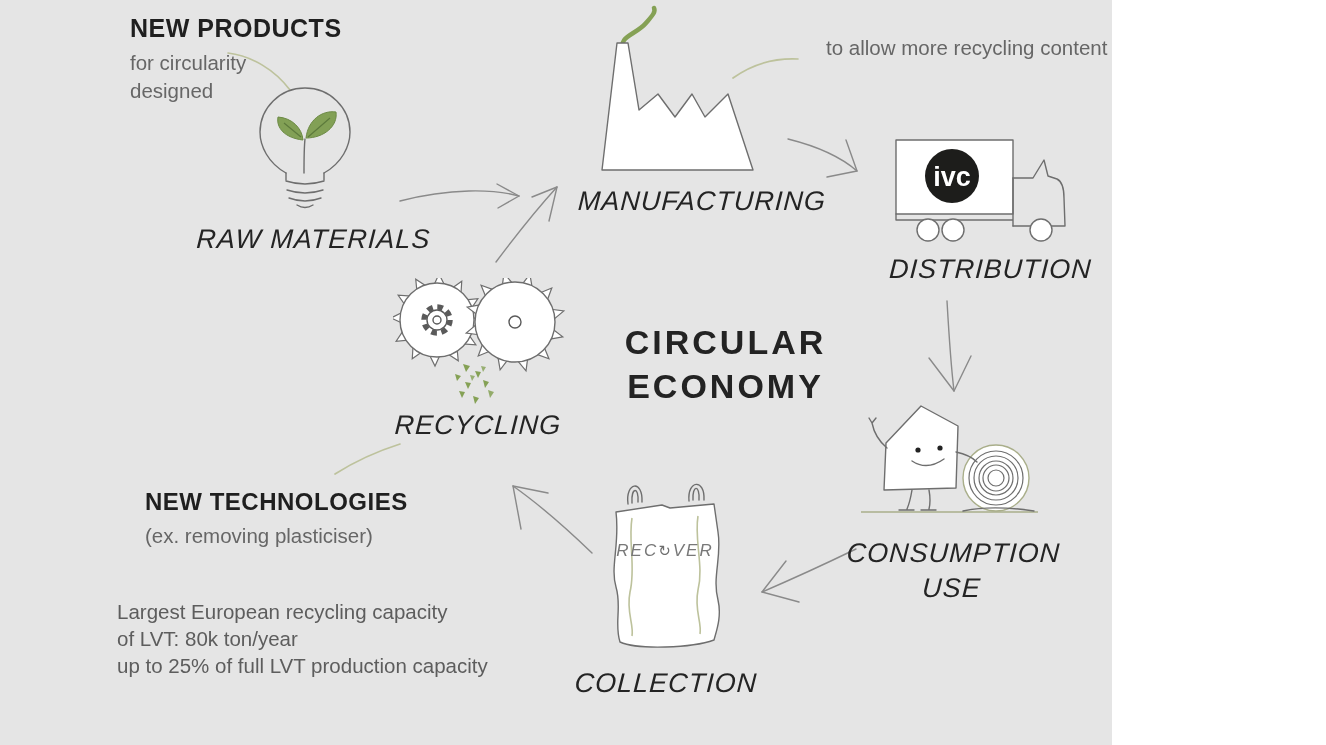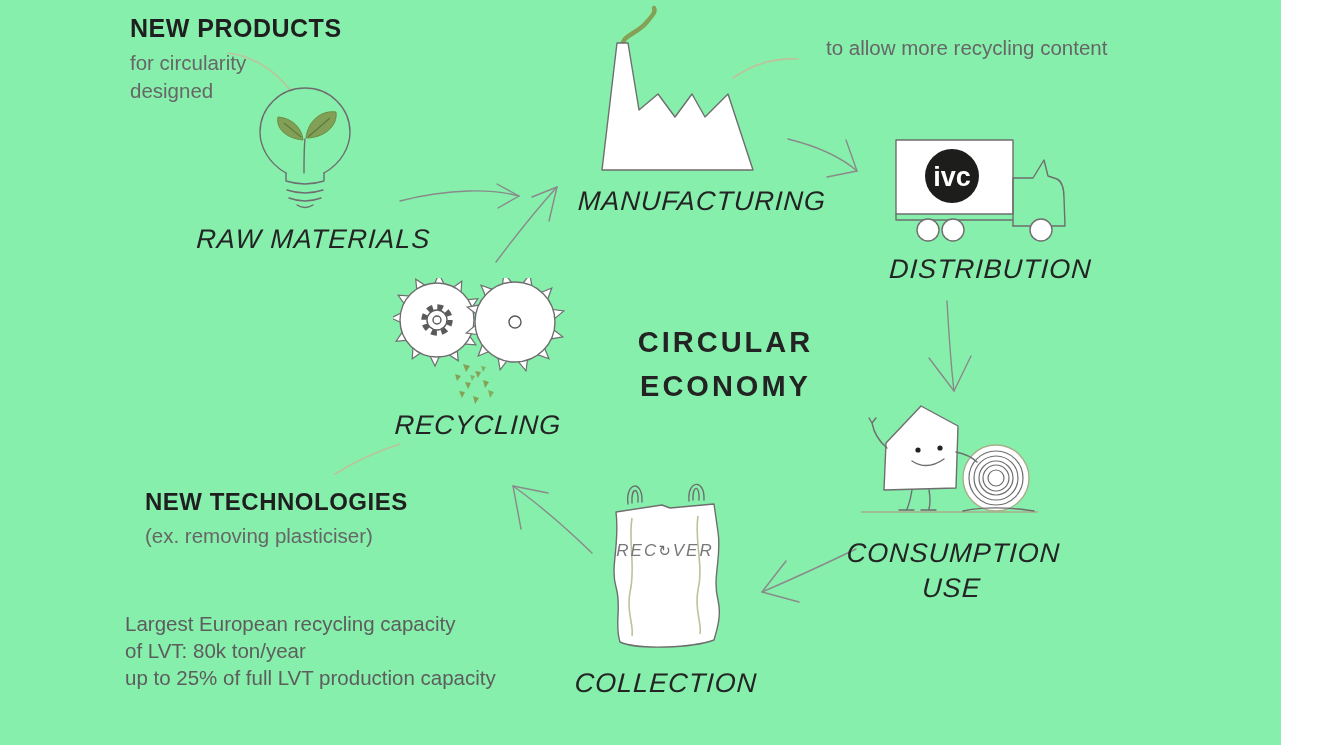--- a/index.html
+++ b/index.html
@@ -1,26 +1,26 @@
 <!DOCTYPE html>
 <html><head>
 <meta charset="utf-8">
 <style>
   html,body{margin:0;padding:0;background:#ffffff;}
-  .canvas{position:relative;width:1281px;height:745px;background:#86efac;overflow:hidden;
+  .canvas{position:relative;width:1112px;height:745px;background:#e5e5e5;overflow:hidden;
           font-family:"Liberation Sans",sans-serif;color:#222;}
   .abs{position:absolute;}
   
   .co-title{font-size:25px;font-weight:700;letter-spacing:.5px;color:#1f1f1f;margin:0 0 6px 0;}
   .co-line{font-size:20.5px;color:#666;line-height:28px;font-weight:400;}
   .note-line{font-size:20.5px;color:#5d5d5d;line-height:27px;font-weight:400;}
   
   .hand{font-family:"Liberation Sans",sans-serif;font-style:italic;font-weight:400;
         font-size:27px;letter-spacing:1px;color:#242424;text-align:center;transform:skewX(-3deg);}
-  .center-title{font-size:29px;font-weight:800;letter-spacing:3px;line-height:44px;
+  .center-title{font-size:34px;font-weight:800;letter-spacing:3px;line-height:44px;
         text-align:center;color:#232323;}
   svg{display:block;}
   .sk{stroke:#6e6e6e;stroke-width:1.4;fill:none;stroke-linecap:round;stroke-linejoin:round;}
   .skw{stroke:#6e6e6e;stroke-width:1.4;fill:#ffffff;stroke-linecap:round;stroke-linejoin:round;}
   .arrow{stroke:#8a8a8a;stroke-width:1.4;fill:none;stroke-linecap:round;}
   .olive{stroke:#bdc29c;stroke-width:1.7;fill:none;stroke-linecap:round;}
 </style>
 </head>
 <body>
 
@@ -165,21 +165,21 @@
     </g>
   </svg>
 
   <div class="abs hand" style="left:378px;top:410px;width:200px;">RECYCLING</div>
 
   <div class="abs" style="left:133px;top:488px;margin-left:12px;">
     <div class="co-title" style="font-size:24px;">NEW TECHNOLOGIES</div>
     <div class="co-line">(ex. removing plasticiser)</div>
   </div>
 
-  <div class="abs" style="left:125px;top:598px;margin-top:12px;">
+  <div class="abs" style="left:117px;top:598px;">
     <div class="note-line">Largest European recycling capacity</div>
     <div class="note-line">of LVT: 80k ton/year</div>
     <div class="note-line">up to 25% of full LVT production capacity</div>
   </div>
 
   <svg class="abs" style="left:592px;top:472px;" width="148" height="188" viewBox="0 0 148 188">
     <path class="sk" d="M36,32 C33,10 51,7 50,30 M40,31 C39,15 47,14 46,30"></path>
     <path class="sk" d="M97,29 C95,8 113,6 112,28 M101,28 C100,13 108,12 107,28"></path>
     <path class="skw" d="M24,40 L70,33 L78,36 L122,32 L126,60 C130,85 120,105 126,128 C130,145 124,160 122,168
                          C100,176 46,178 28,170 C22,152 30,135 24,115 C18,95 28,72 24,40 Z"></path>

